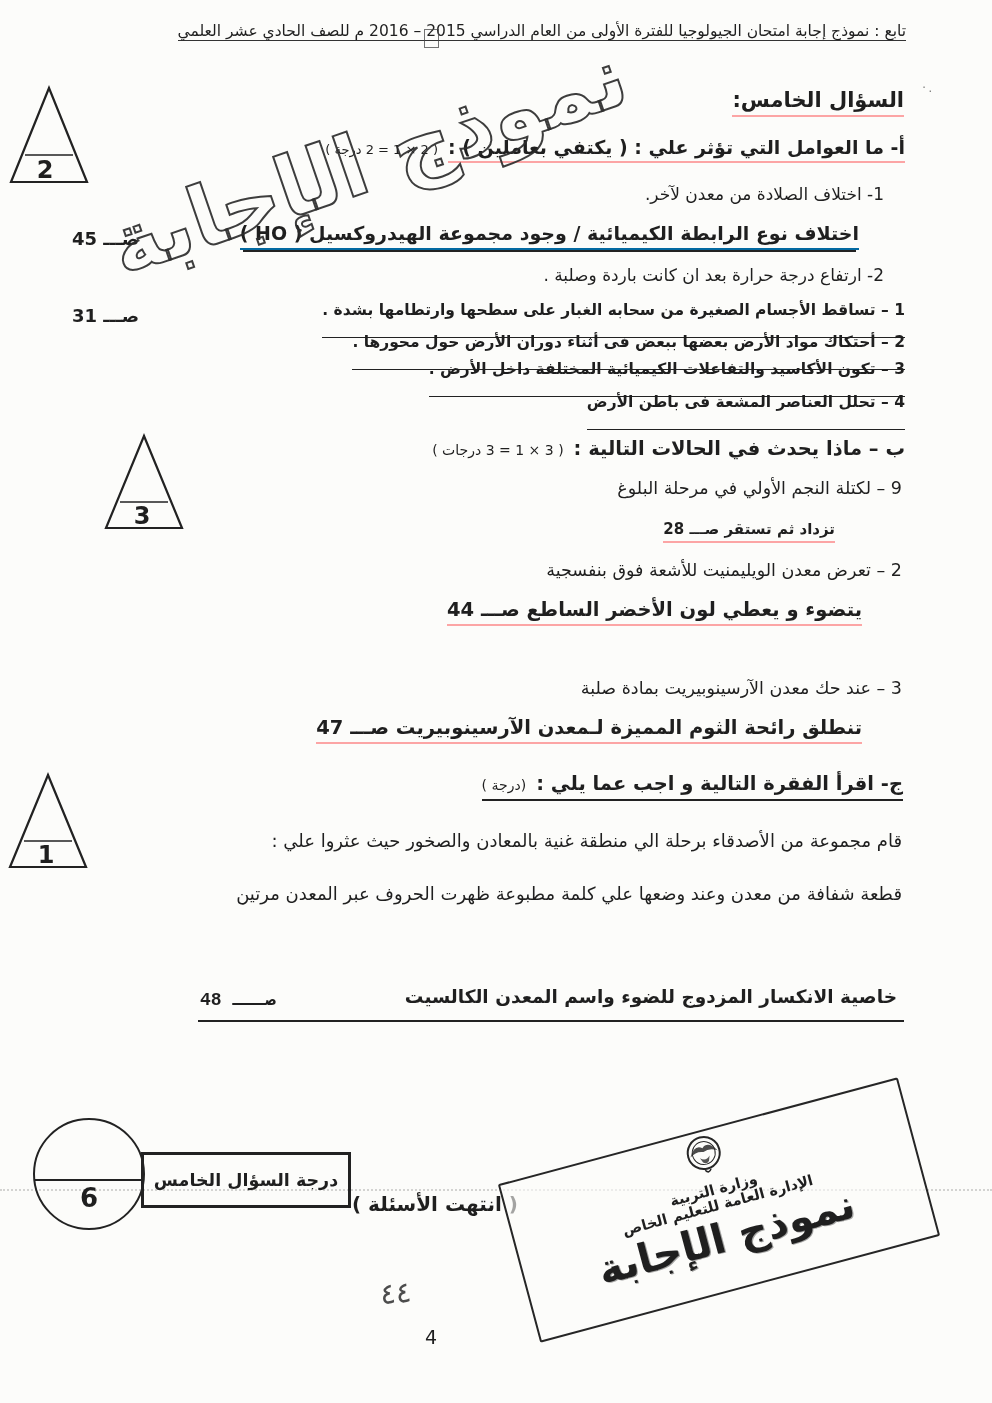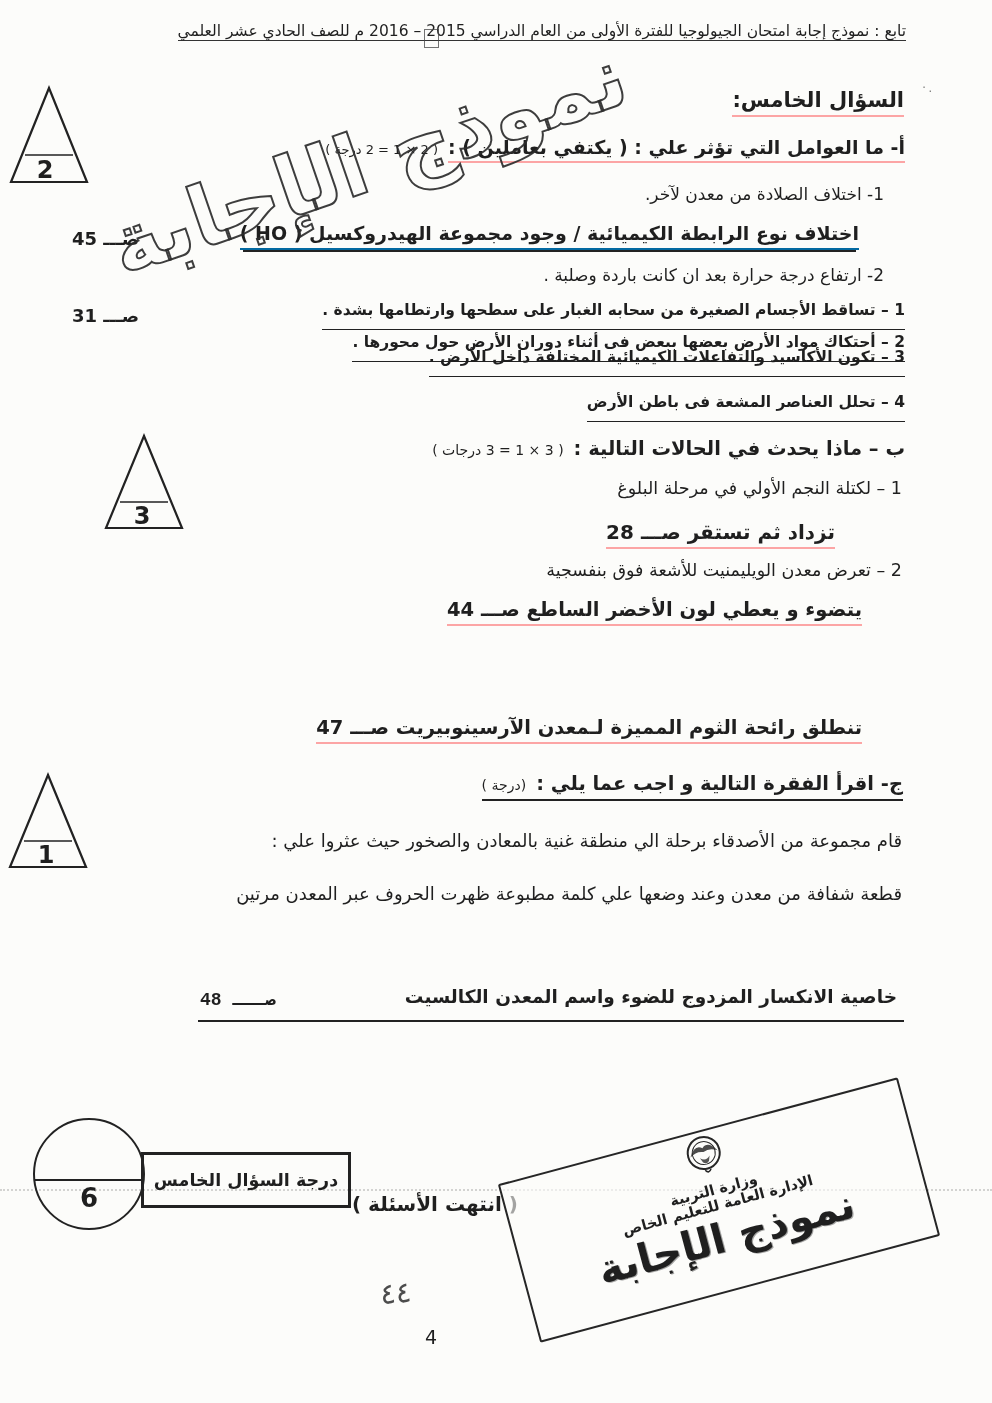--- a/index.html
+++ b/index.html
@@ -6,21 +6,21 @@
   .page{
     position:relative;width:992px;height:1403px;margin:0 auto;
     background:#fcfcfa;overflow:hidden;
     font-family:"DejaVu Sans","Liberation Sans",sans-serif;
     color:#1f1f1f;
   }
   .abs{position:absolute;white-space:nowrap;}
   .rtl{direction:rtl;}
   .b{font-weight:bold;}
   .ul{border-bottom:2px solid #fca5a5;padding-bottom:3px;}
-  .ul-thin{border-bottom:1.6px solid #222;padding-bottom:10px;}
+  .ul-thin{border-bottom:1.6px solid #222;padding-bottom:18px;}
   .row{display:flex;align-items:baseline;gap:10px;}
   
   .header-line{top:22px;right:86px;font-size:15.5px;border-bottom:1.6px solid #333;padding-bottom:0;}
   .artifact-box{top:29px;left:424px;width:13px;height:17px;border:1.5px solid #444;opacity:.75;}
   .specks{top:80px;left:922px;font-size:13px;opacity:.55;letter-spacing:2px;}
   
   .watermark{
     top:112px;left:98px;font-size:84px;font-weight:bold;letter-spacing:4px;
     color:transparent;-webkit-text-stroke:2px rgba(45,45,45,.92);
     transform:rotate(-19deg);transform-origin:50% 50%;z-index:7;pointer-events:none;
@@ -30,21 +30,21 @@
   
   .t-title{top:88px;right:88px;font-size:21px;}
   .h-a{top:136px;right:87px;font-size:19px;}
   .pts{font-size:13px;font-weight:normal;}
   .item{font-size:17px;}
   .ans-45{top:222px;right:133px;font-size:19px;border-bottom:2px solid #0369a1;padding-bottom:4px;box-shadow:0 5px 0 -3px #222;}
   .pref{font-size:18px;font-weight:bold;}
   .l31{right:87px;font-size:15.5px;}
   .h-b{top:437px;right:87px;font-size:19.5px;}
   .case{font-size:17.5px;}
-  .ansb{font-size:20px;}
+  .ansb{font-size:15px;}
   .h-c{top:772px;right:89px;font-size:19.5px;border-bottom:2px solid #222;padding-bottom:4px;}
   .para{font-size:18px;}
   .ans-48{top:986px;right:95px;font-size:18.5px;}
   .ul48{top:1020px;left:198px;width:706px;height:2px;background:#222;box-shadow:0 3px 0 -1px rgba(34,34,34,.6);}
   
   .dotline{top:1189px;left:0;width:992px;border-top:2px dotted #8a8a86;opacity:.35;}
   .circle{top:1118px;left:33px;width:108px;height:108px;border:2.5px solid #222;border-radius:50%;}
   .circle-line{position:absolute;top:55%;left:0;width:100%;border-top:2px solid #222;}
   .circle-num{position:absolute;top:58%;left:0;width:100%;text-align:center;font-size:26px;font-weight:bold;}
   .score-box{top:1152px;left:141px;width:204px;height:50px;border:3px solid #222;display:flex;align-items:center;justify-content:center;font-size:17.5px;font-weight:bold;}
@@ -90,42 +90,43 @@
   <div class="abs rtl item" style="top:184px;right:108px;">1- اختلاف الصلادة من معدن لآخر.</div>
 
   <div class="abs rtl b ans-45">اختلاف نوع الرابطة الكيميائية /  وجود مجموعة الهيدروكسيل ( HO )</div>
   <div class="abs rtl pref" style="top:228px;left:72px;">صـــ 45</div>
 
   <div class="abs rtl item" style="top:265px;right:108px;">2- ارتفاع درجة حرارة بعد ان كانت باردة وصلبة .</div>
 
   <div class="abs rtl pref" style="top:305px;left:72px;">صـــ 31</div>
   <div class="abs rtl b ul-thin l31" style="top:301px;">1 – تساقط الأجسام الصغيرة من سحابه الغبار على سطحها وارتطامها بشدة .</div>
   <div class="abs rtl b ul-thin l31" style="top:333px;">2 – أحتكاك مواد الأرض بعضها ببعض فى أثناء دوران الأرض حول محورها .</div>
-  <div class="abs rtl b ul-thin l31" style="top:348px;">3 – تكون الأكاسيد والتفاعلات الكيميائية المختلفة داخل الأرض .</div>
+  <div class="abs rtl b ul-thin l31" style="top:360px;">3 – تكون الأكاسيد والتفاعلات الكيميائية المختلفة داخل الأرض .</div>
   <div class="abs rtl b ul-thin l31" style="top:393px;">4 – تحلل العناصر المشعة فى باطن الأرض</div>
 
   <div class="abs rtl row h-b">
     <span class="b">ب – ماذا يحدث في الحالات التالية :</span>
     <span class="pts" style="font-size:14px;">( 3 × 1 = 3 درجات )</span>
   </div>
 
   <div class="abs tri" style="top:433px;left:103px;">
     <svg width="82" height="100" viewBox="0 0 82 100">
       <polygon points="41,3 3,95 79,95" fill="none" stroke="#222" stroke-width="2.2"></polygon>
       <line x1="17" y1="69" x2="65" y2="69" stroke="#222" stroke-width="1.6"></line>
       <text x="39" y="91" font-size="24" font-weight="bold" fill="#1f1f1f" text-anchor="middle">3</text>
     </svg>
   </div>
 
-  <div class="abs rtl case" style="top:478px;right:90px;">1 – لكتلة النجم الأولي في مرحلة البلوغ</div>
+  <div class="abs rtl case" style="top:478px;right:90px;">9 – لكتلة النجم الأولي في مرحلة البلوغ</div>
   <div class="abs rtl b ul ansb" style="top:520px;right:157px;">تزداد ثم تستقر   صـــ 28</div>
 
   <div class="abs rtl case" style="top:560px;right:90px;">2 – تعرض معدن الويليمنيت للأشعة فوق بنفسجية</div>
   <div class="abs rtl b ul ansb" style="top:598px;right:130px;font-size:19.5px;">يتضوء و يعطي لون الأخضر الساطع  صـــ 44</div>
 
+  <div class="abs rtl case" style="top:678px;right:90px;">3 – عند حك معدن الآرسينوبيريت بمادة صلبة</div>
   <div class="abs rtl b ul ansb" style="top:716px;right:130px;font-size:19.5px;">تنطلق رائحة الثوم المميزة لـمعدن الآرسينوبيريت   صـــ 47</div>
 
   <div class="abs rtl row h-c">
     <span class="b">ج- اقرأ الفقرة التالية و اجب عما يلي :</span>
     <span class="pts" style="font-size:14px;">(درجة )</span>
   </div>
 
   <div class="abs tri" style="top:772px;left:8px;">
     <svg width="80" height="100" viewBox="0 0 80 100">
       <polygon points="40,3 2,95 78,95" fill="none" stroke="#222" stroke-width="2.2"></polygon>

